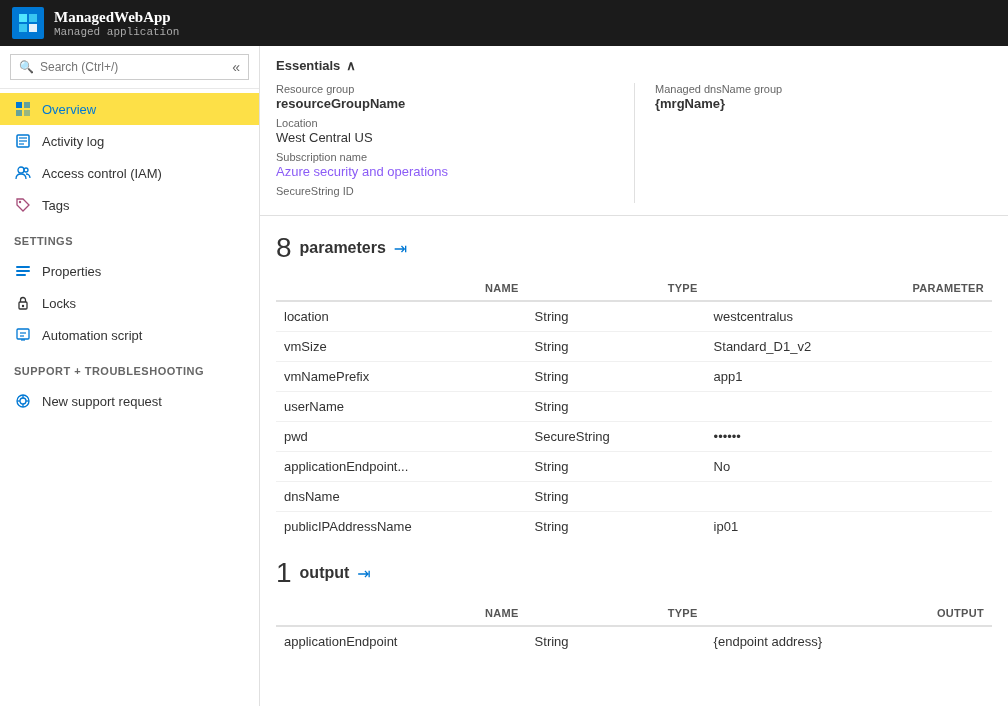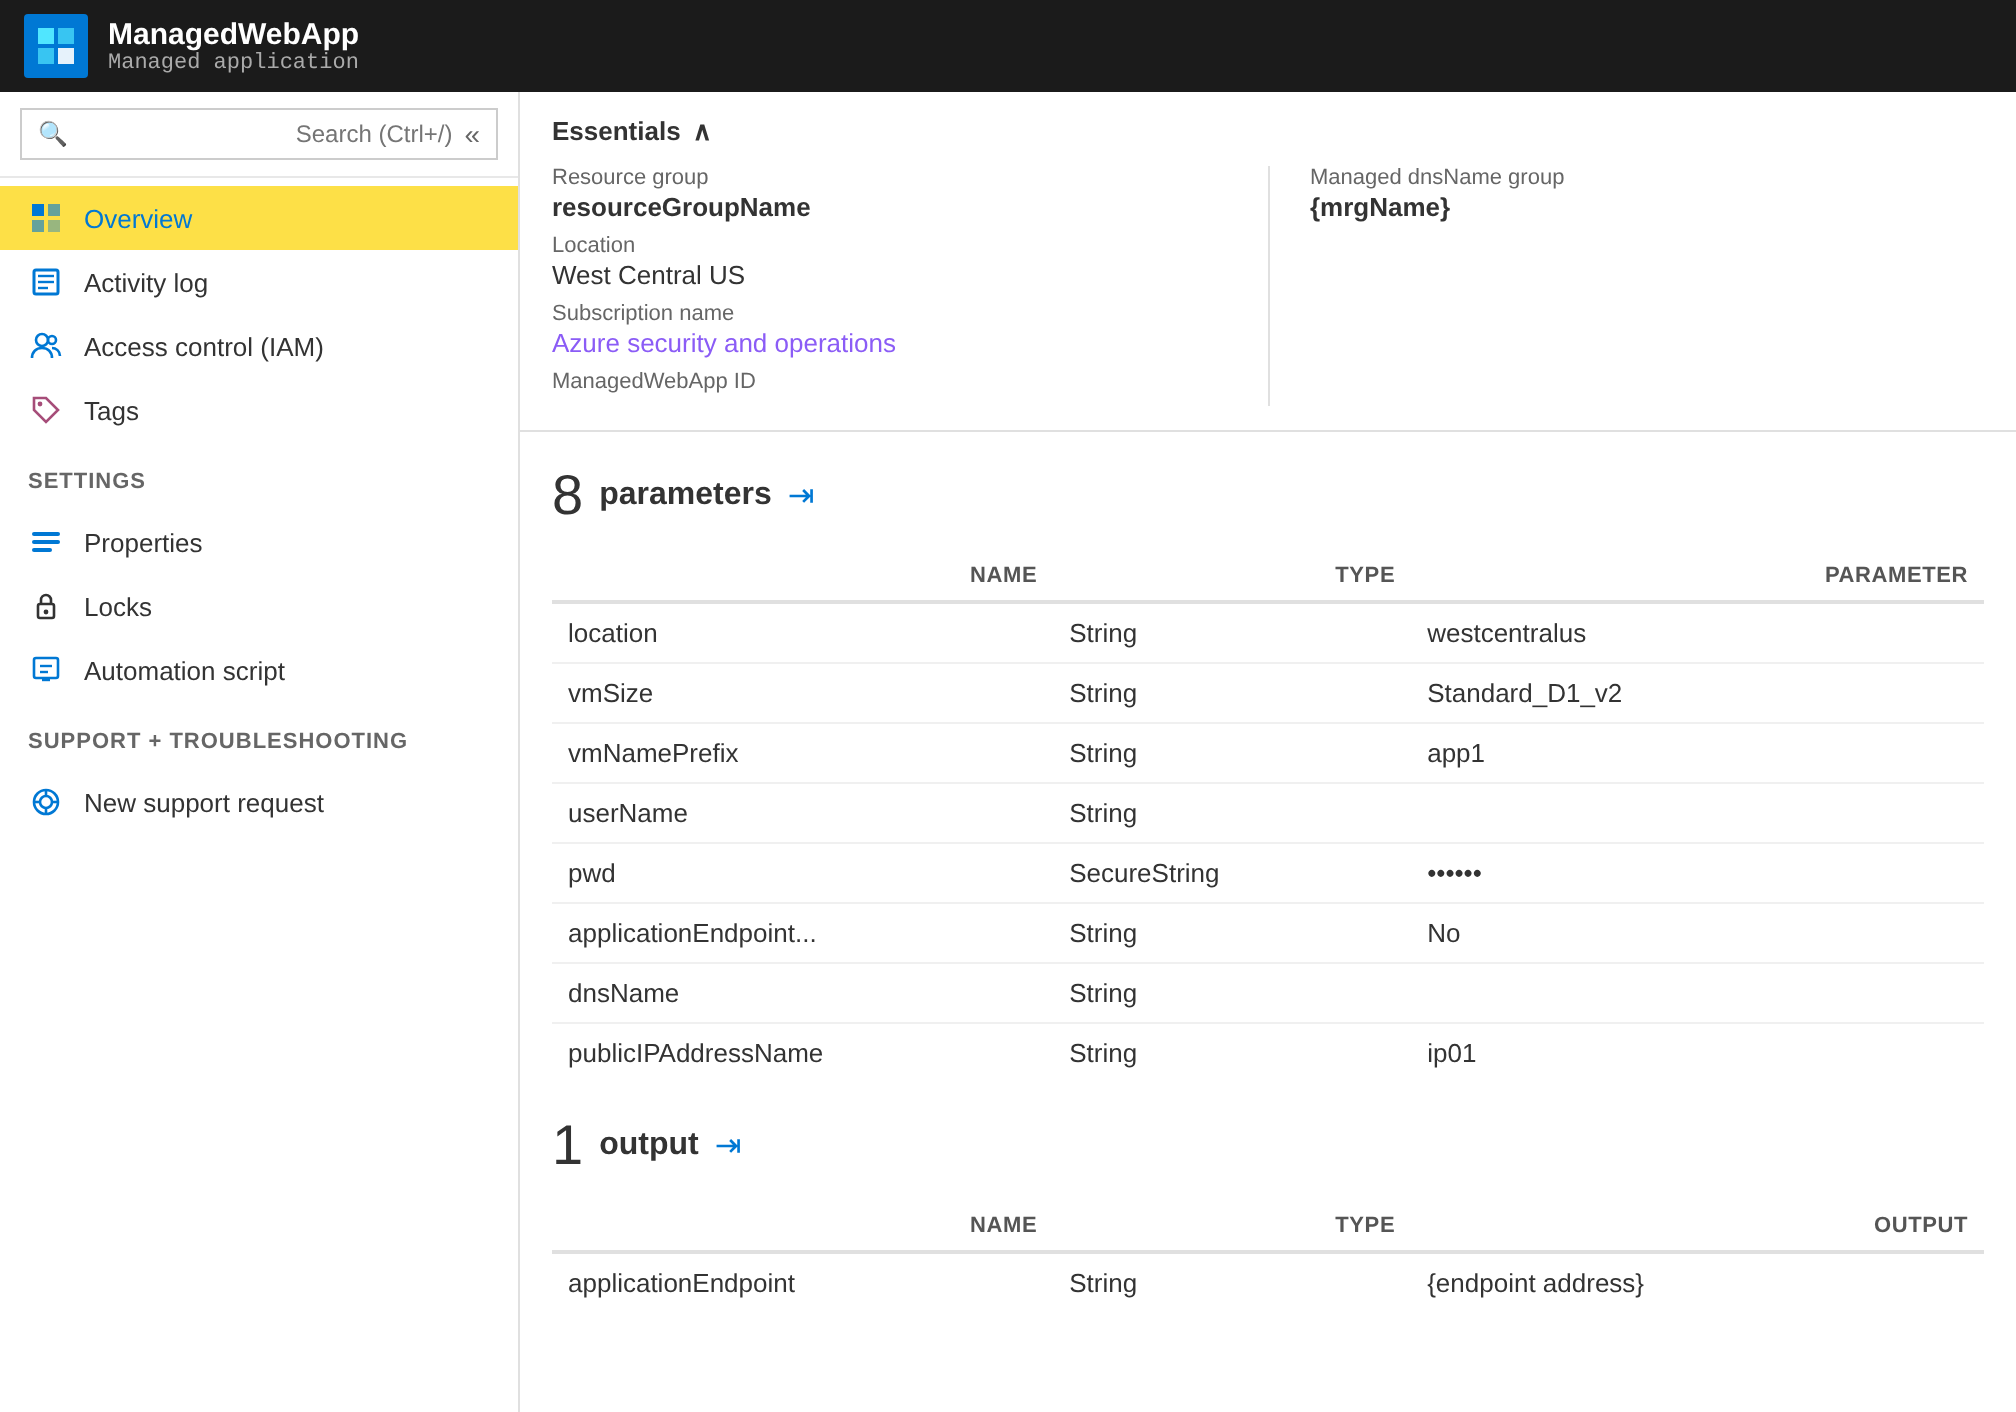--- a/index.html
+++ b/index.html
@@ -3,32 +3,32 @@
   <meta charset="utf-8">
   <style>
     * { box-sizing: border-box; margin: 0; padding: 0; }
     body { font-family: 'Segoe UI', Arial, sans-serif; font-size: 13px; color: #333; background: #f2f2f2; display: flex; flex-direction: column; height: 706px; overflow: hidden; }
 
     
     .topbar { background: #1b1b1b; color: #fff; display: flex; align-items: center; padding: 0 12px; height: 46px; flex-shrink: 0; }
     .topbar-logo { width: 32px; height: 32px; background: #0078d4; display: flex; align-items: center; justify-content: center; margin-right: 10px; border-radius: 2px; }
     .topbar-logo svg { width: 22px; height: 22px; }
     .topbar-title { display: flex; flex-direction: column; }
-    .topbar-app { font-size: 15px; font-weight: 600; color: #fff; }
+    .topbar-app { font-size: 15px; font-weight: 600; color: #fff; font-family: Liberation Serif, serif; }
     .topbar-sub { font-size: 11px; color: #aaa; font-family: Liberation Mono, monospace; }
 
     
     .main-layout { display: flex; flex: 1; overflow: hidden; }
 
     
     .sidebar { width: 260px; background: #fff; border-right: 1px solid #e0e0e0; display: flex; flex-direction: column; overflow-y: auto; flex-shrink: 0; }
     .sidebar-search { padding: 8px 10px; border-bottom: 1px solid #e8e8e8; }
     .sidebar-search-box { display: flex; align-items: center; border: 1px solid #ccc; background: #fff; padding: 4px 8px; width: 100%; }
     .sidebar-search-icon { color: #666; margin-right: 6px; font-size: 12px; }
-    .sidebar-search-input { border: none; outline: none; font-size: 12px; color: #333; background: transparent; flex: 1; text-align: right; }
+    .sidebar-search-input { border: none; outline: none; font-size: 12px; color: #333; background: transparent; flex: 1; }
     .sidebar-collapse { margin-left: 6px; cursor: pointer; color: #666; font-size: 14px; }
 
     .sidebar-nav { padding: 4px 0; }
     .sidebar-item { display: flex; align-items: center; padding: 7px 14px; cursor: pointer; color: #333; font-size: 13px; }
     .sidebar-item.active { background: #fde047; color: #0078d4; }
     .sidebar-item-icon { width: 18px; height: 18px; margin-right: 10px; display: flex; align-items: center; justify-content: center; flex-shrink: 0; }
     .sidebar-item-icon svg { width: 16px; height: 16px; }
 
     .sidebar-section-title { padding: 10px 14px 4px; font-size: 11px; font-weight: 600; color: #666; text-transform: uppercase; letter-spacing: 0.5px; }
 
@@ -220,21 +220,21 @@
           </div>
           <div class="ess-field">
             <div class="ess-label">Location</div>
             <div class="ess-value">West Central US</div>
           </div>
           <div class="ess-field">
             <div class="ess-label">Subscription name</div>
             <div class="ess-value link">Azure security and operations</div>
           </div>
           <div class="ess-field">
-            <div class="ess-label">ManagedWebApp ID</div>
+            <div class="ess-label">SecureString ID</div>
             <div class="ess-value mono"></div>
           </div>
         </div>
         <div class="essentials-right">
           <div class="ess-field">
             <div class="ess-label">Managed dnsName group</div>
             <div class="ess-value bold">{mrgName}</div>
           </div>
         </div>
       </div>

